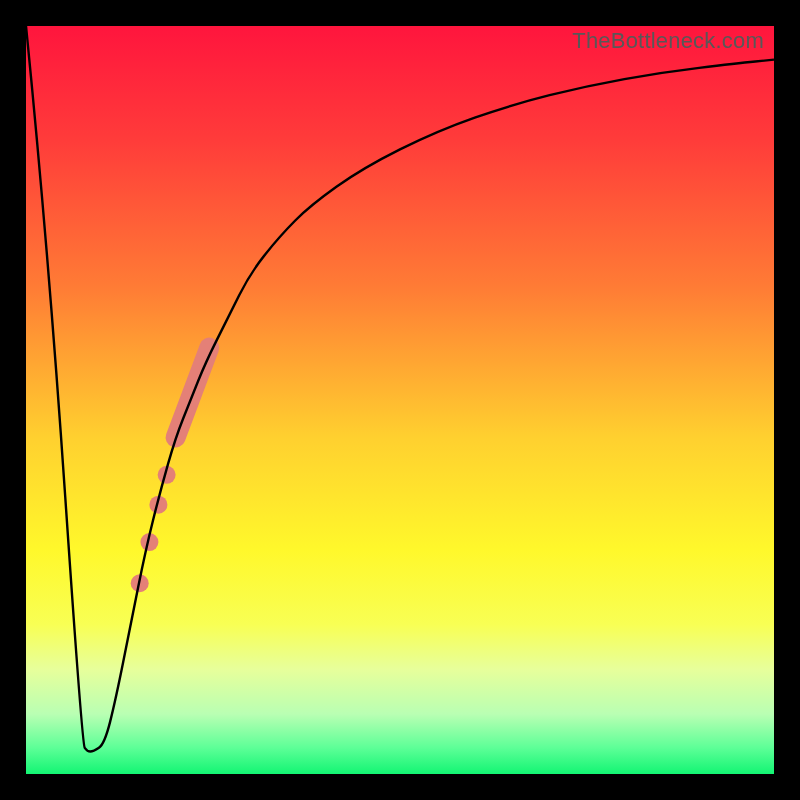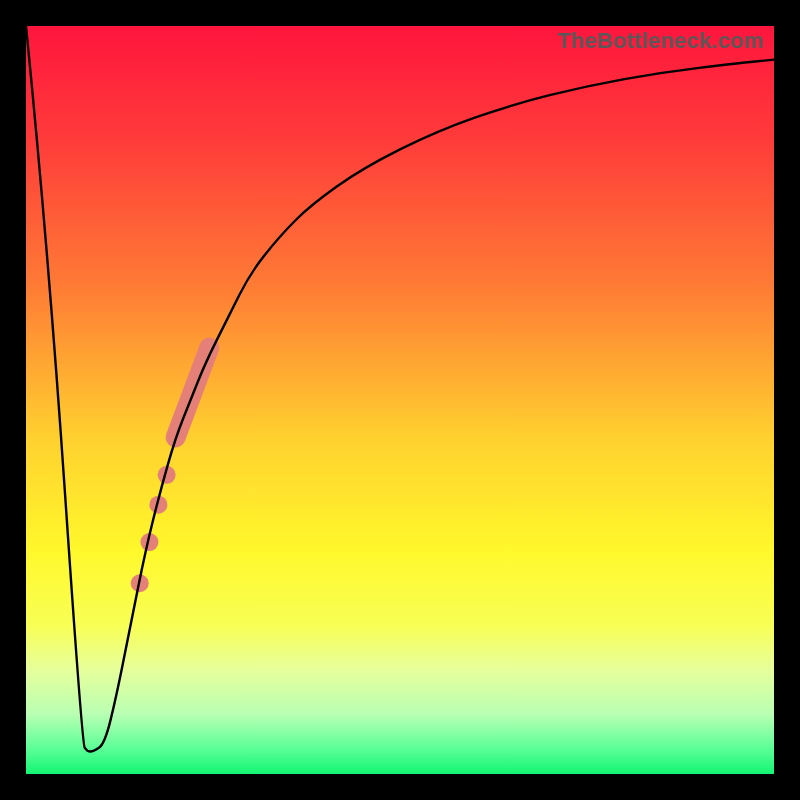--- a/index.html
+++ b/index.html
@@ -24,21 +24,21 @@
     width: 748px;
     height: 748px;
     overflow: hidden;
   }
   .watermark {
     position: absolute;
     top: 2px;
     right: 10px;
     font-size: 22px;
     letter-spacing: 0.2px;
-    font-weight: 700;
+    font-weight: 400;
     color: #585858;
     user-select: none;
   }
   svg { display: block; }
 </style>
 </head>
 <body>
 
 <div class="frame">
   <div class="plot">

